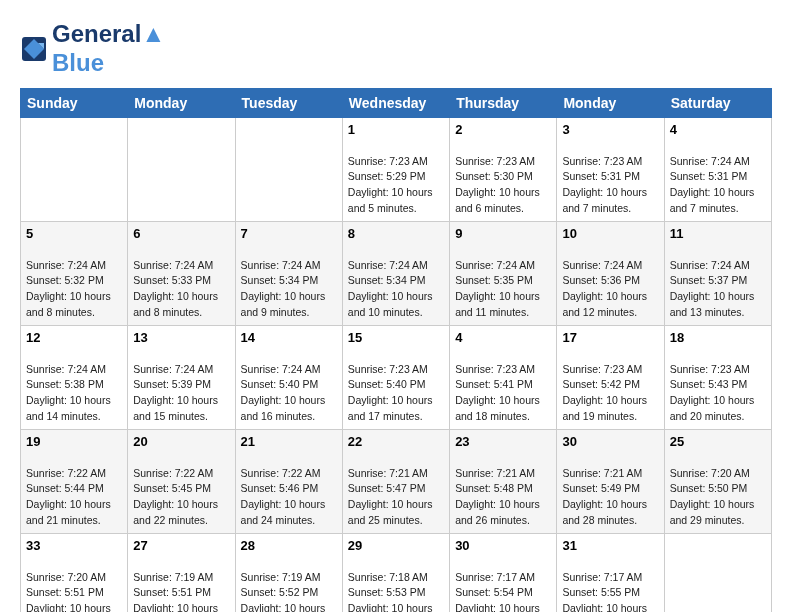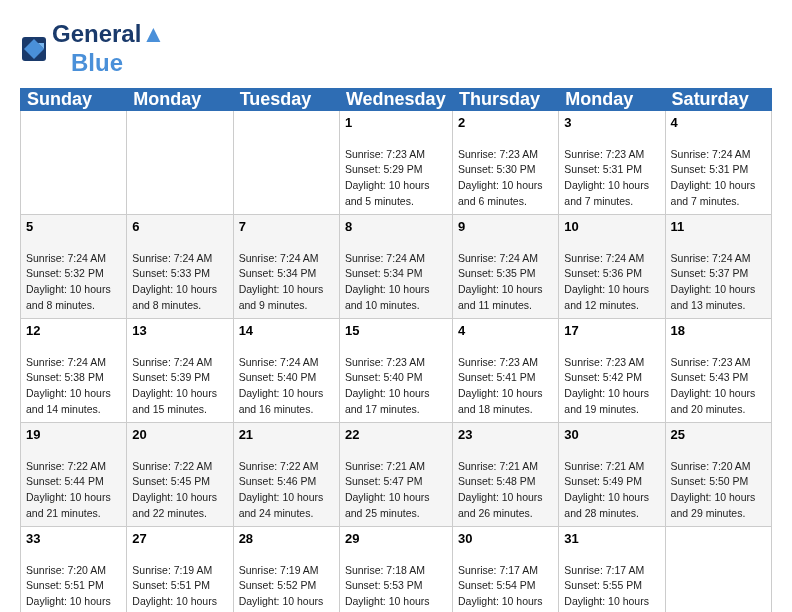--- a/index.html
+++ b/index.html
@@ -48,22 +48,22 @@
     }
     table {
       width: 100%;
       border-collapse: collapse;
       font-size: 11px;
     }
     thead tr th {
       background-color: #2e6db4;
       color: #fff;
       text-align: left;
-      padding: 0 6px;
-      font-size: 18px;
+      padding: 6px 6px;
+      font-size: 14px;
       font-weight: bold;
       border: 1px solid #2e6db4;
     }
     tbody tr td {
       border: 1px solid #ccc;
       vertical-align: top;
       padding: 4px 5px;
       width: 106px;
       min-height: 80px;
       background: #fff;
@@ -95,21 +95,21 @@
 
 <div class="header">
   <div class="logo">
     <svg class="logo-icon" viewBox="0 0 28 28">
       <rect x="2" y="2" width="24" height="24" rx="3" fill="#1a3a6b"></rect>
       <polygon points="14,4 24,14 14,24 4,14" fill="#4a90d9"></polygon>
       <polygon points="18,8 24,8 24,14" fill="#7ab8f0"></polygon>
     </svg>
     <div>
       <div class="logo-text">General<span>▲</span></div>
-      <div class="logo-text" style="color:#4a90d9;margin-left:19px;">Blue</div>
+      <div class="logo-text" style="color:#4a90d9;">Blue</div>
     </div>
   </div>
   <div class="title-block">
     <div class="month-year"></div>
     <div class="location"></div>
   </div>
 </div>
 
 <table>
   <thead>

